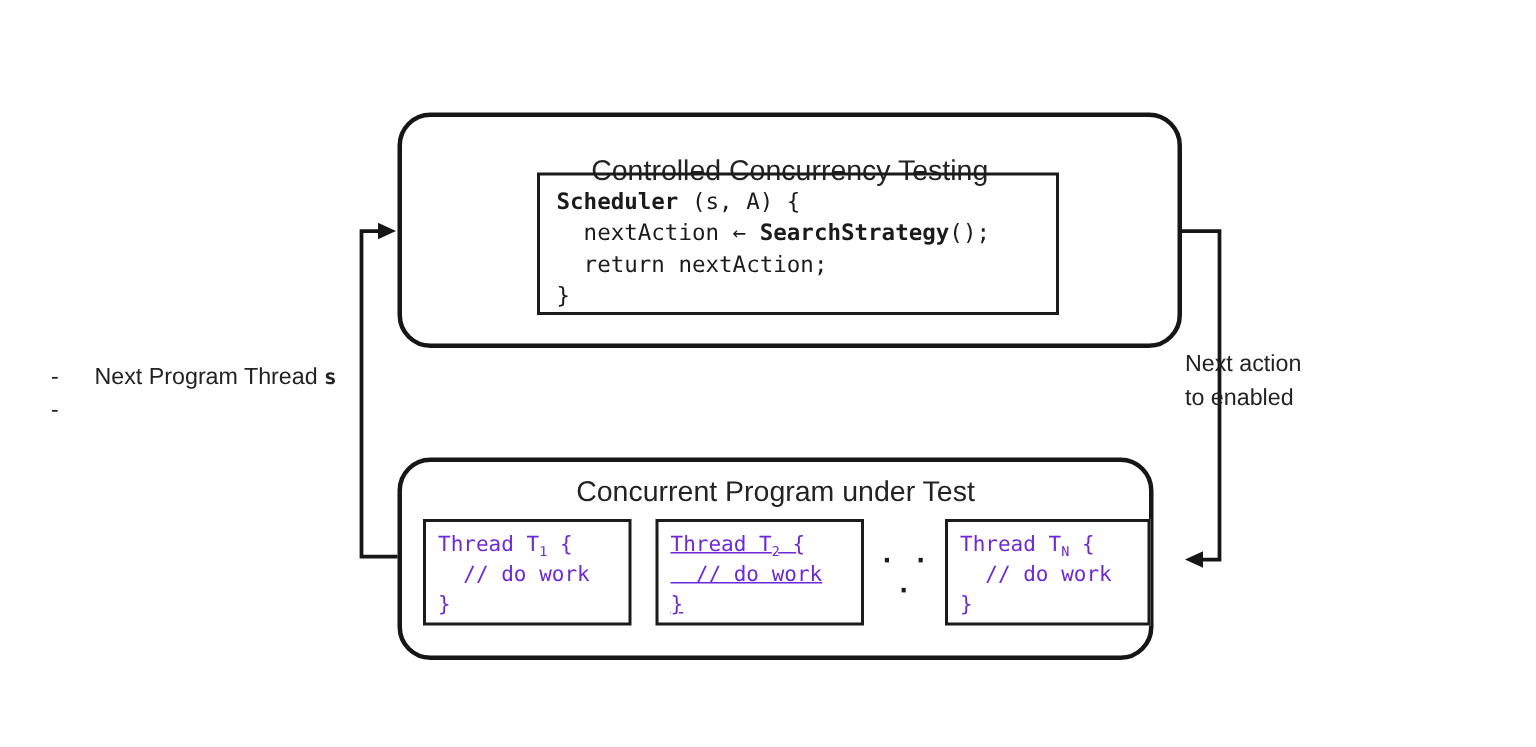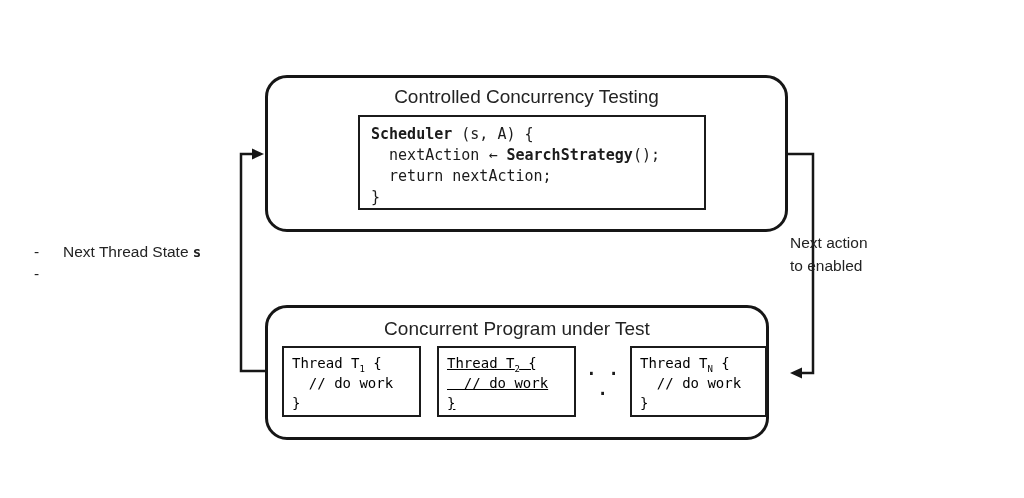--- a/index.html
+++ b/index.html
@@ -11,37 +11,37 @@
   .rbox {
     position:absolute; background:#ffffff;
     border:3px solid #161616; border-radius:22px; box-sizing:border-box;
   }
   .top-box { left:265px; top:75px; width:523px; height:157px; }
   .bottom-box { left:265px; top:305px; width:504px; height:135px; }
   .box-title {
     position:absolute; left:0; right:0; text-align:center;
     font-size:19px; color:#232323; white-space:nowrap;
   }
-  .top-box .box-title { top:8px; }
+  .top-box .box-title { top:26px; }
   .bottom-box .box-title { top:10px; }
   .code-box {
     position:absolute; left:90px; top:37px; width:348px; height:95px;
     border:2px solid #1b1b1b; box-sizing:border-box;
     padding:7px 1px 0 11px;
     font-family:"DejaVu Sans Mono", monospace; font-size:15px; line-height:21px;
     color:#1b1b1b;
   }
   .code-line { white-space:pre; }
   .b { font-weight:bold; }
   .thread-box {
     position:absolute; top:38px; height:71px; box-sizing:border-box;
     border:2px solid #1b1b1b; background:#ffffff;
     padding:5px 0 0 8px;
     font-family:"DejaVu Sans Mono", monospace; font-size:14px; line-height:20px;
-    color:#000000;
+    color:#6d28d9;
   }
   .thread-box .code-line sub { font-size:9px; line-height:0; }
   .t1 { left:14px;  width:139px; }
   .t2 { left:169px; width:139px;text-decoration:underline; }
   .tn { left:362px; width:137px; }
   .ellipsis {
     position:absolute; left:308px; width:54px; top:56px; text-align:center;
     font-family:"DejaVu Sans Mono", monospace; font-weight:bold; font-size:17px;
     letter-spacing:1px; color:#1b1b1b;
   }
@@ -101,21 +101,21 @@
     <div class="thread-box tn">
       <div class="code-line"><span>Thread T</span><sub>N</sub><span> {</span></div>
       <div class="code-line">  // do work</div>
       <div class="code-line">}</div>
     </div>
   </div>
 
   <div class="left-note">
     <div class="note-item">
       <span class="dash">-</span>
-      <span class="note-text"><span>Next Thread State </span><span class="em">s</span></span>
+      <span class="note-text"><span>Next Program Thread </span><span class="em">s</span></span>
     </div>
     <div class="note-item">
       <span class="dash">-</span>
     </div>
   </div>
 
   <div class="right-note">
     <div>Next action</div>
     <div>to enabled</div>
   </div>

